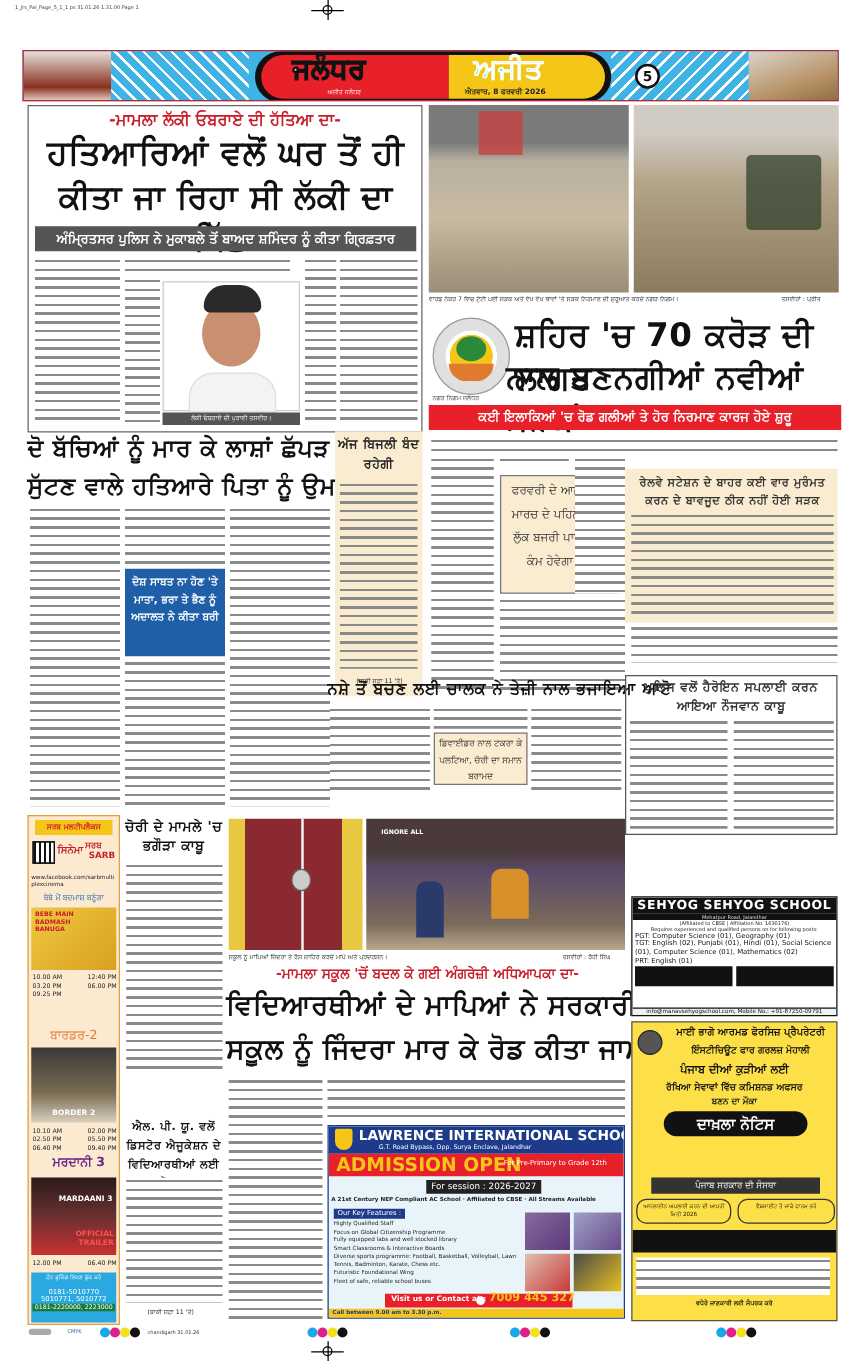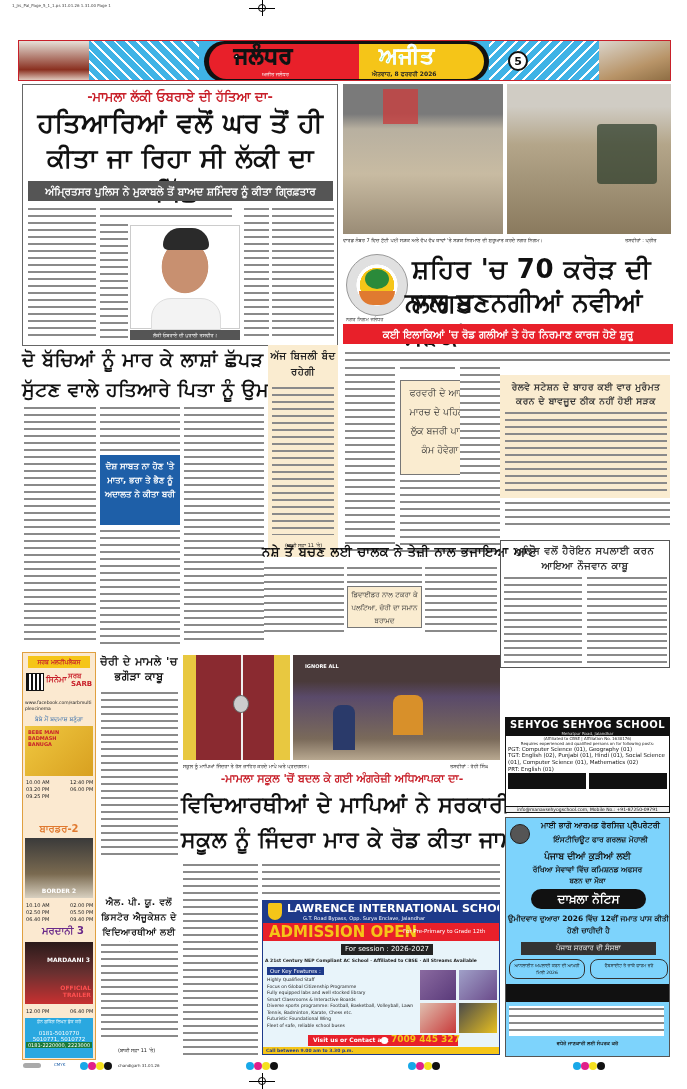--- a/index.html
+++ b/index.html
@@ -114,21 +114,21 @@
 <div class="abs" style="left:25px;top:700px;width:68px;font-size:4.5px;line-height:6px;color:#222;word-break:break-all">www.facebook.com/sarbmultiplexcinema</div>
 <div class="abs" style="left:24px;top:715px;width:70px;font-size:6px;color:#1e5fa8;text-align:center">ਬੇਬੇ ਮੈਂ ਬਦਮਾਸ਼ ਬਣੂੰਗਾ</div>
 <div class="abs" style="left:25px;top:726px;width:68px;height:50px;background:linear-gradient(135deg,#f0c840,#d8a020)">
   <div style="font-size:5px;color:#c8202a;font-weight:bold;padding:3px;width:40px">BEBE MAIN BADMASH BANUGA</div>
 </div>
 <div class="abs cap" style="left:26px;top:779px">10.00 AM</div>
 <div class="abs cap" style="left:70px;top:779px">12:40 PM</div>
 <div class="abs cap" style="left:26px;top:786px">03.20 PM</div>
 <div class="abs cap" style="left:70px;top:786px">06.00 PM</div>
 <div class="abs cap" style="left:26px;top:793px">09.25 PM</div>
-<div class="abs" style="left:24px;top:823px;width:70px;font-size:10px;color:#e07a30;text-align:center;font-weight:bold">ਬਾਰਡਰ-2</div>
+<div class="abs" style="left:24px;top:823px;width:70px;font-size:10px;color:#e07a30;text-align:center;font-weight:normal">ਬਾਰਡਰ-2</div>
 <div class="abs" style="left:25px;top:838px;width:68px;height:60px;background:linear-gradient(180deg,#3a3a3a,#7a6a50 60%,#d8d0c0)">
   <div style="position:absolute;bottom:4px;width:100%;text-align:center;font-size:6px;color:#fff;font-weight:bold">BORDER 2</div>
 </div>
 <div class="abs cap" style="left:26px;top:902px">10.10 AM</div>
 <div class="abs cap" style="left:70px;top:902px">02.00 PM</div>
 <div class="abs cap" style="left:26px;top:909px">02.50 PM</div>
 <div class="abs cap" style="left:70px;top:909px">05.50 PM</div>
 <div class="abs cap" style="left:26px;top:916px">06.40 PM</div>
 <div class="abs cap" style="left:70px;top:916px">09.40 PM</div>
 <div class="abs" style="left:24px;top:925px;width:78px;font-size:10px;color:#6a2a8a;text-align:center;font-weight:bold">ਮਰਦਾਨੀ 3</div>
@@ -209,29 +209,28 @@
   <div style="font-size:5.5px;color:#111;padding:0 2px">PGT: Computer Science (01), Geography (01)</div>
   <div style="font-size:5.5px;line-height:7px;color:#111;padding:0 2px">TGT: English (02), Punjabi (01), Hindi (01), Social Science (01), Computer Science (01), Mathematics (02)</div>
   <div style="font-size:5.5px;color:#111;padding:0 2px">PRT: English (01)</div>
   <div style="display:flex;gap:3px;padding:1px 2px">
     <div style="flex:1;height:16px;background:#111"></div>
     <div style="flex:1;height:16px;background:#111"></div>
   </div>
   <div style="position:absolute;bottom:0;left:0;width:100%;font-size:4.5px;text-align:center;color:#111;border-top:1px solid #111;background:#f0f0f0">info@manavsehyogschool.com, Mobile No.: +91-87250-09791</div>
 </div>
 
-<div class="abs" style="left:505px;top:817px;width:165px;height:240px;border:1px solid #555;background:#7dd3fc;overflow:hidden">
+<div class="abs" style="left:505px;top:817px;width:165px;height:240px;border:1px solid #555;background:#fde047;overflow:hidden">
   <div style="position:absolute;left:4px;top:6px;width:20px;height:20px;border-radius:50%;background:#555;border:1px solid #222"></div>
   <div style="position:absolute;left:26px;top:3px;width:137px;font-size:8px;text-align:center;font-weight:bold">ਮਾਈ ਭਾਗੋ ਆਰਮਡ ਫੋਰਸਿਜ਼ ਪ੍ਰੈਪਰੇਟਰੀ</div>
   <div style="position:absolute;left:26px;top:17px;width:137px;font-size:7.5px;text-align:center;font-weight:bold">ਇੰਸਟੀਚਿਊਟ ਫਾਰ ਗਰਲਜ਼ ਮੋਹਾਲੀ</div>
   <div style="position:absolute;left:0;top:33px;width:100%;font-size:9px;text-align:center;font-weight:bold">ਪੰਜਾਬ ਦੀਆਂ ਕੁੜੀਆਂ ਲਈ</div>
   <div style="position:absolute;left:0;top:47px;width:100%;font-size:7.5px;text-align:center;font-weight:bold">ਰੱਖਿਆ ਸੇਵਾਵਾਂ ਵਿੱਚ ਕਮਿਸ਼ਨਡ ਅਫਸਰ</div>
   <div style="position:absolute;left:0;top:59px;width:100%;font-size:7px;text-align:center;font-weight:bold">ਬਣਨ ਦਾ ਮੌਕਾ</div>
   <div style="position:absolute;left:25px;top:71px;width:115px;height:20px;background:#111;color:#fff;font-size:12px;text-align:center;line-height:20px;border-radius:10px;font-weight:bold">ਦਾਖ਼ਲਾ ਨੋਟਿਸ</div>
-  <div style="position:absolute;left:2px;top:95px;width:161px;font-size:7.5px;line-height:12px;text-align:center;font-weight:bold">ਉਮੀਦਵਾਰ ਦੁਆਰਾ 2026 ਵਿੱਚ 12ਵੀਂ ਜਮਾਤ ਪਾਸ ਕੀਤੀ ਹੋਣੀ ਚਾਹੀਦੀ ਹੈ</div>
   <div style="position:absolute;left:15px;top:124px;width:135px;height:13px;background:#333;color:#fff;font-size:7px;text-align:center;line-height:13px">ਪੰਜਾਬ ਸਰਕਾਰ ਦੀ ਸੰਸਥਾ</div>
   <div style="position:absolute;left:3px;top:141px;width:76px;height:20px;border:1px solid #333;border-radius:8px;font-size:4.5px;text-align:center;padding:2px;line-height:7px">ਆਨਲਾਈਨ ਅਪਲਾਈ ਕਰਨ ਦੀ ਆਖ਼ਰੀ ਮਿਤੀ 2026</div>
   <div style="position:absolute;left:84px;top:141px;width:78px;height:20px;border:1px solid #333;border-radius:8px;font-size:4.5px;text-align:center;padding:2px;line-height:7px">ਵੈਬਸਾਈਟ ਤੇ ਜਾਕੇ ਫਾਰਮ ਭਰੋ</div>
   <div style="position:absolute;left:0;top:166px;width:100%;height:18px;background:#111"></div>
   <div class="lines" style="position:absolute;left:3px;top:188px;width:155px;height:30px"></div>
   <div style="position:absolute;left:0;top:222px;width:100%;font-size:5px;text-align:center;font-weight:bold">ਵਧੇਰੇ ਜਾਣਕਾਰੀ ਲਈ ਸੰਪਰਕ ਕਰੋ</div>
 </div>
 
 <div class="abs" style="left:18px;top:1062px;width:653px;height:10px;font-size:4px;color:#333">
   <span style="position:absolute;left:5px;top:1px;width:18px;height:5px;background:#aaa;border-radius:3px"></span>

